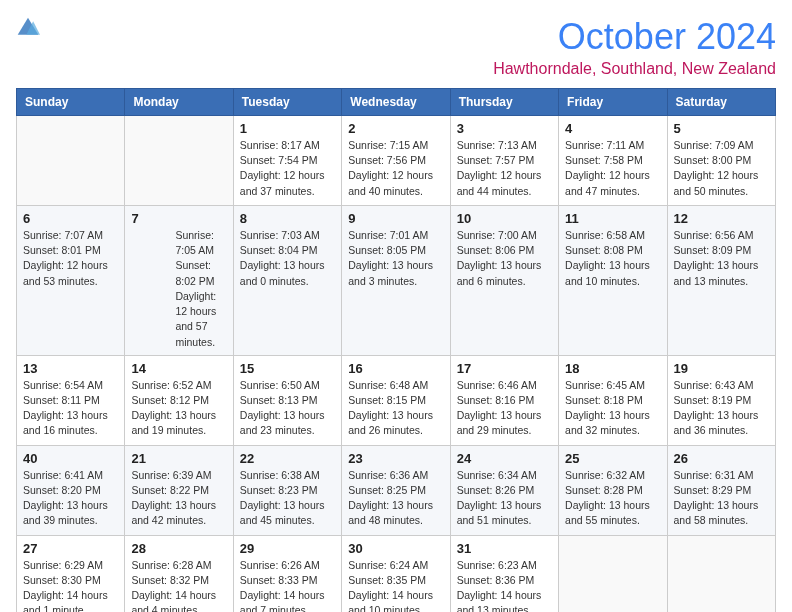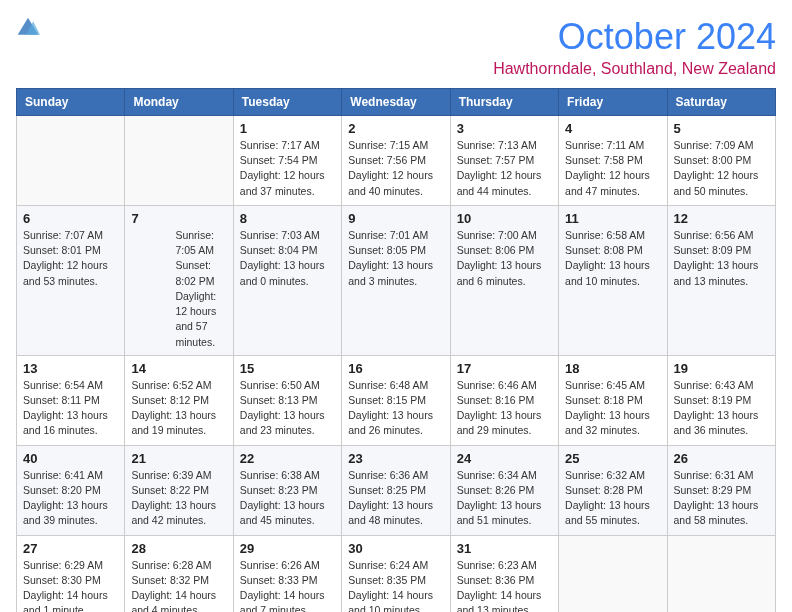--- a/index.html
+++ b/index.html
@@ -117,21 +117,21 @@
         <th>Friday</th>
         <th>Saturday</th>
       </tr>
   </thead>
   <tbody id="calendar-body">
       <tr>
         <td class="empty-cell"></td>
         <td class="empty-cell"></td>
         <td>
           <span class="day-num">1</span>
-          <div class="day-info" style="white-space: pre-line;">Sunrise: 7:17 AM
+          <div class="day-info" style="white-space: pre-line;">Sunrise: 8:17 AM
 Sunset: 7:54 PM
 Daylight: 12 hours
 and 37 minutes.</div>
         </td>
         <td>
           <span class="day-num">2</span>
           <div class="day-info" style="white-space: pre-line;">Sunrise: 7:15 AM
 Sunset: 7:56 PM
 Daylight: 12 hours
 and 40 minutes.</div>

